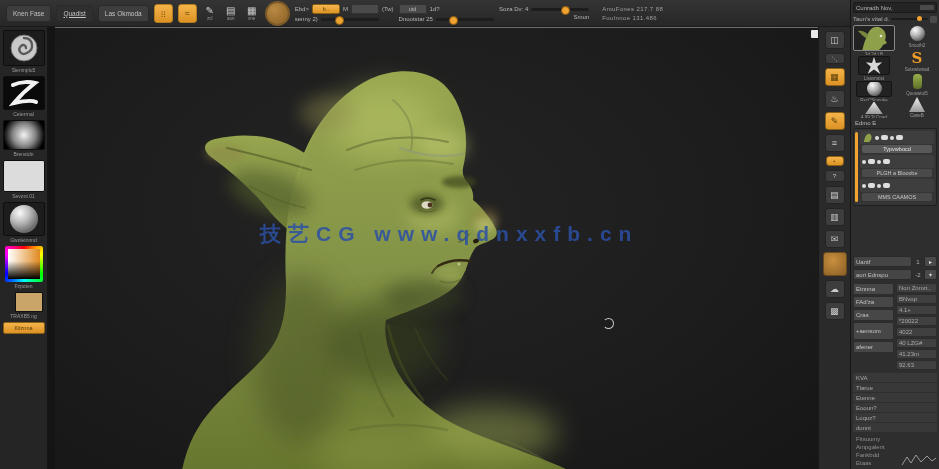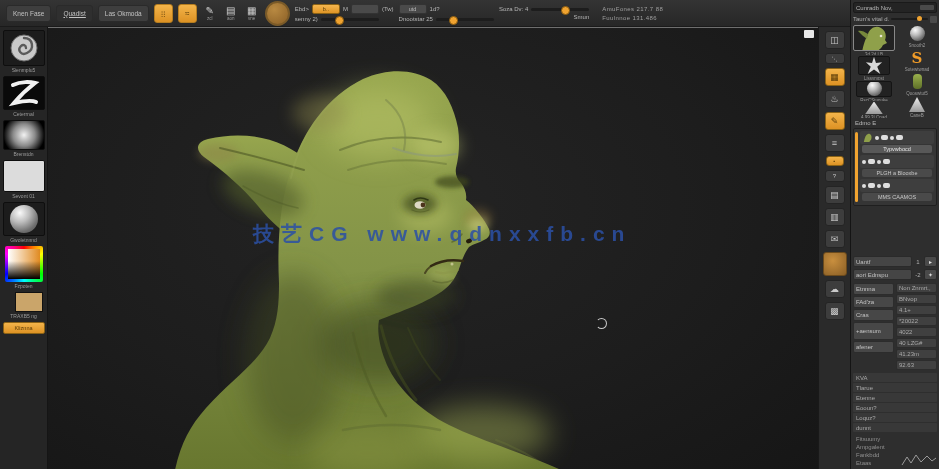--- a/index.html
+++ b/index.html
@@ -47,21 +47,21 @@
   .t-sphere{height:32px;background:#1c1c1c;}
   .ball{border-radius:50%;background:radial-gradient(circle at 35% 28%,#fafafa 0%,#bdbdbd 35%,#6f6f6f 70%,#4a4a4a 100%);}
   .t-picker{width:38px;height:36px;padding:3px;background:conic-gradient(#f00,#ff0,#0f0,#0ff,#00f,#f0f,#f00);
             border-radius:2px;box-sizing:border-box;}
   .picker-sq{width:100%;height:100%;background:linear-gradient(to top,#000,rgba(0,0,0,0) 60%),
              linear-gradient(to right,#fff,#e08a20);}
   .t-swatch{width:26px;height:18px;background:#caa56a;border:1px solid #111;margin-left:10px;align-self:flex-end;margin-right:4px;}
   .ls-orange{width:40px;height:10px;border-radius:2px;background:linear-gradient(#f3b44a,#dd9224);
              border:1px solid #8a6216;color:#5a3c08;font-size:5.5px;display:flex;align-items:center;justify-content:center;}
   
-  .canvas{position:absolute;left:48px;top:27px;width:770px;height:442px;
+  .canvas{position:absolute;left:55px;top:27px;width:770px;height:442px;
           background:radial-gradient(ellipse at 45% 40%,#242424 0%,#1d1d1d 55%,#161616 100%);
           border-top:1px solid #6e6e6e;overflow:hidden;}
   .corner-doc{position:absolute;right:4px;top:2px;width:10px;height:8px;background:#e8e8e8;border-radius:1px;}
   .watermark{position:absolute;left:205px;top:192px;font-size:21px;font-weight:bold;
              letter-spacing:7px;white-space:nowrap;opacity:.85;}
   .cursor-ring{position:absolute;left:548px;top:290px;width:9px;height:9px;border:1.5px solid #c8c8c8;
                border-radius:50%;border-left-color:transparent;}
   
   .rshelf{position:absolute;left:818px;top:27px;width:32px;height:442px;background:#2a2a2a;
           border-left:1px solid #191919;display:flex;flex-direction:column;align-items:center;

